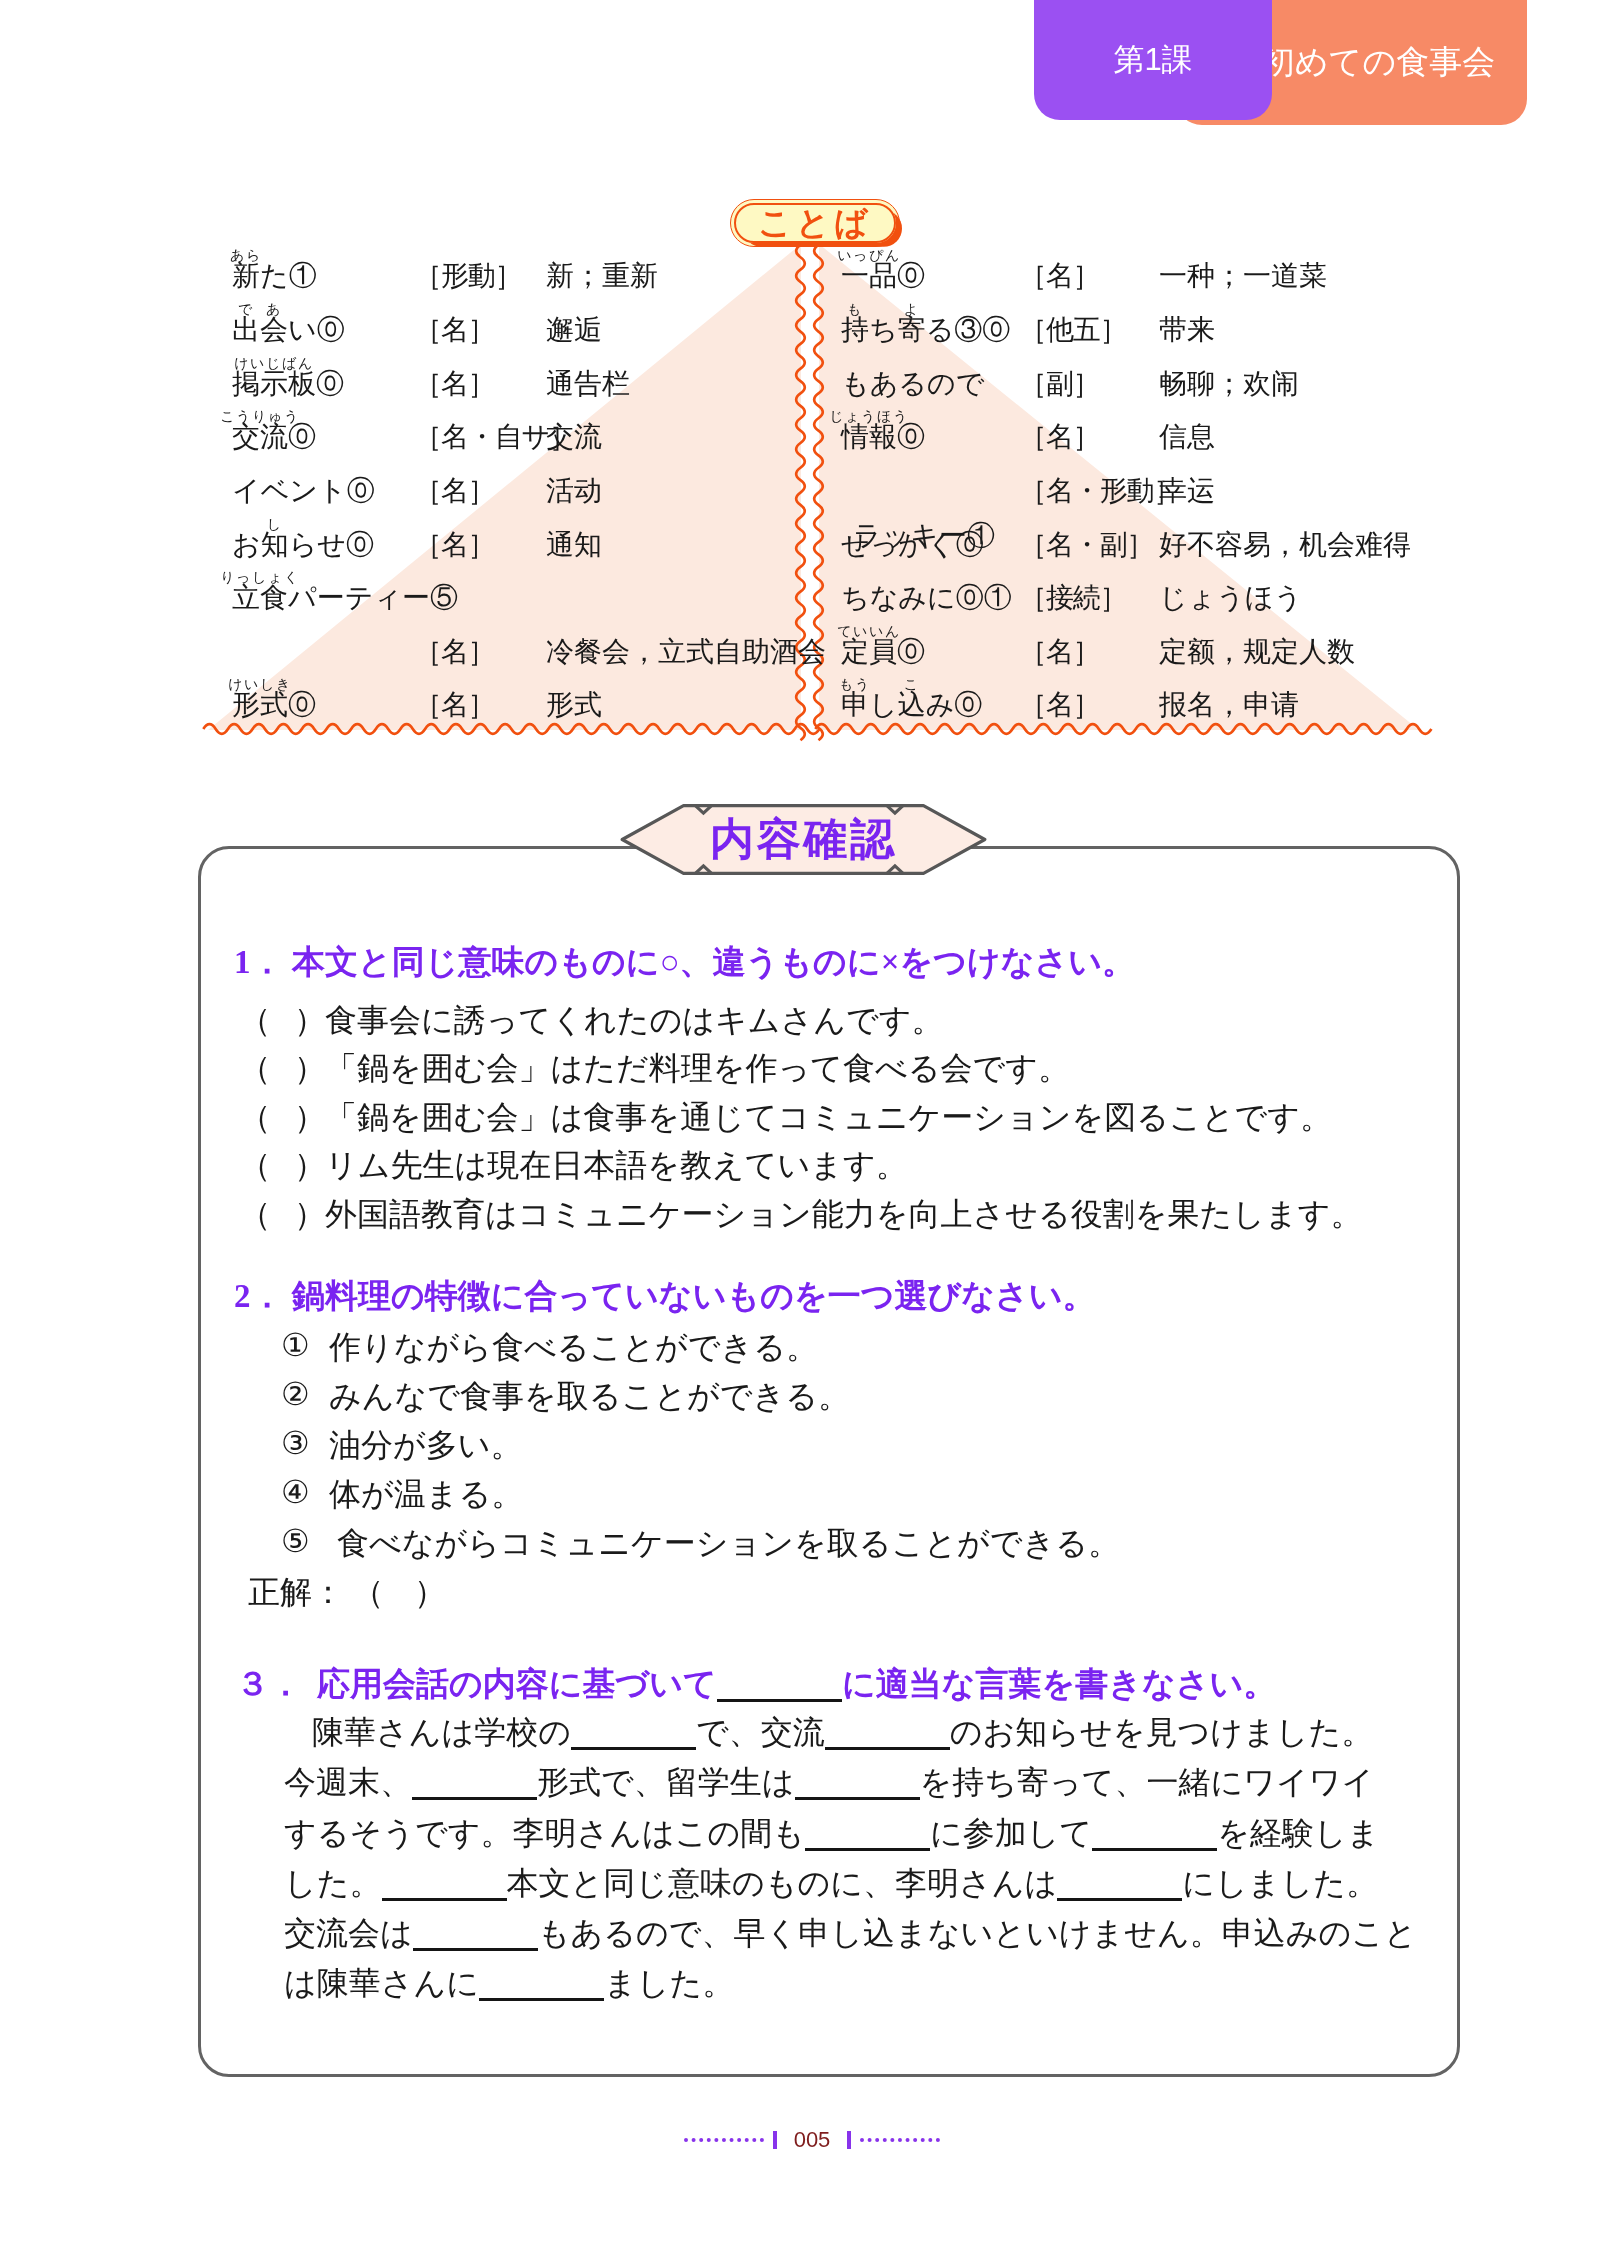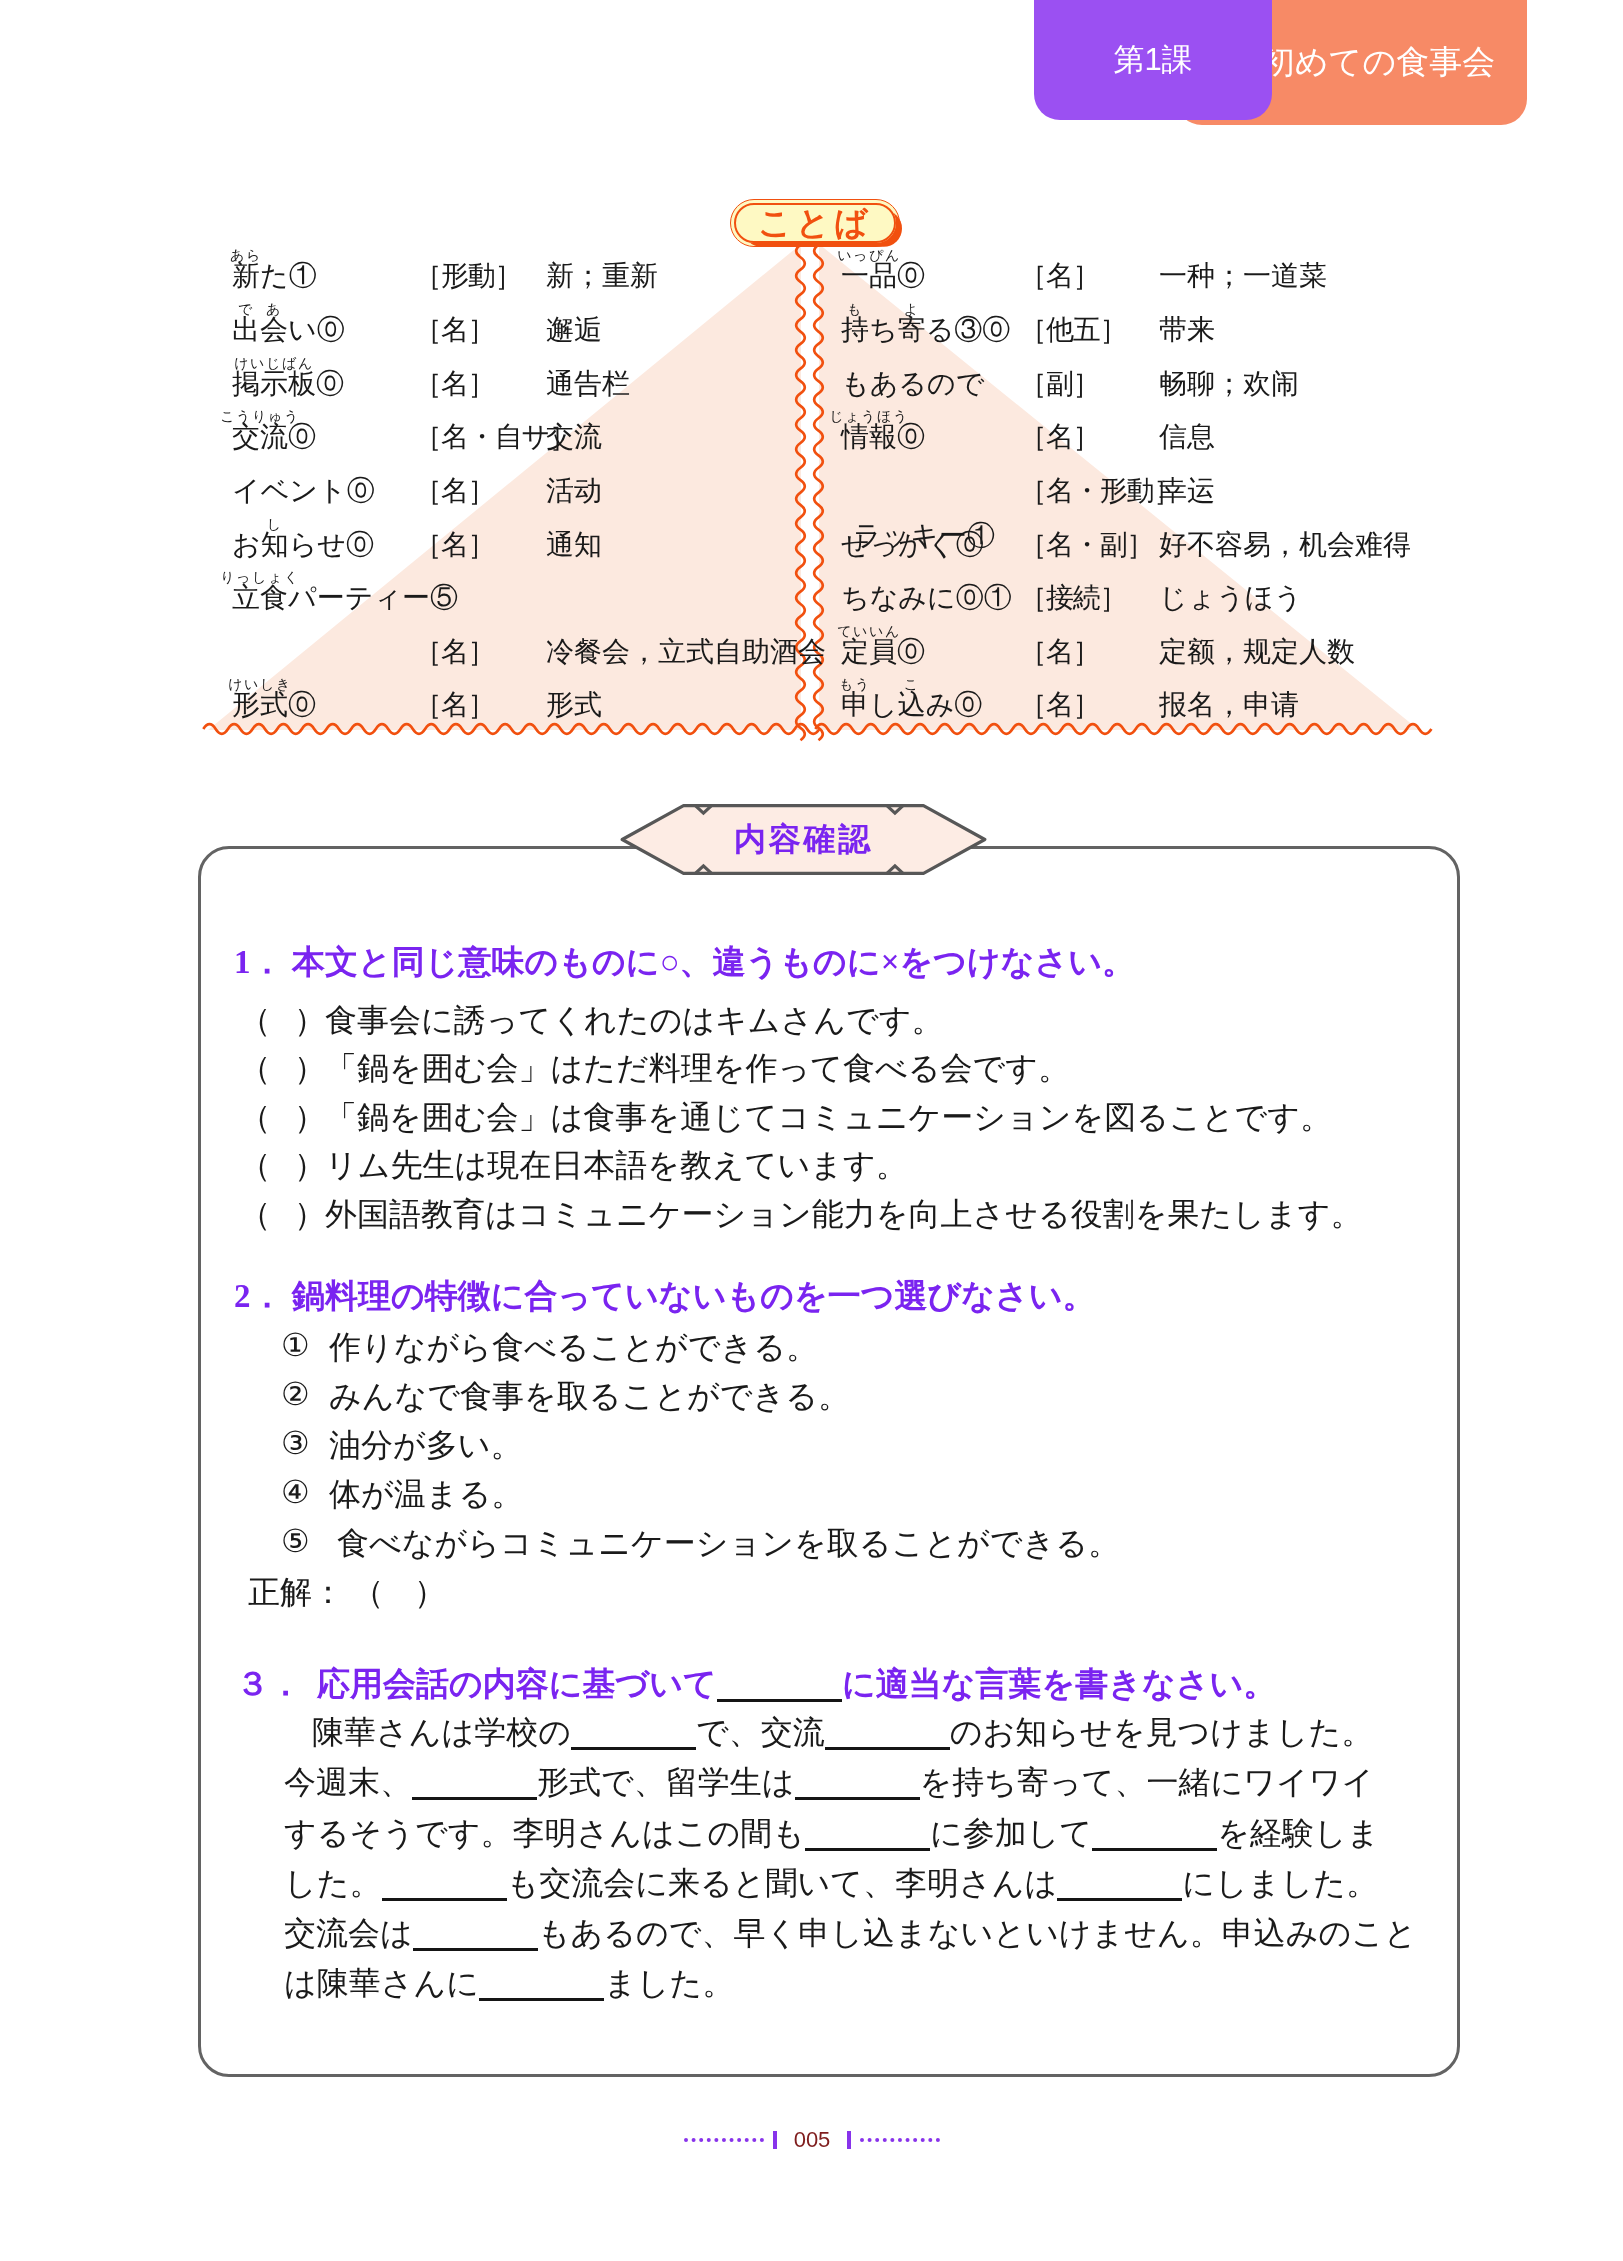--- a/index.html
+++ b/index.html
@@ -48,21 +48,21 @@
   .vpos{letter-spacing:-1.1px;}
   .seg{position:relative;display:inline-block;}
   .furi{position:absolute;bottom:calc(100% - 2.2px);left:50%;transform:translateX(-50%);
        font-size:14px;letter-spacing:1.6px;white-space:nowrap;color:var(--ink);}
   
   .exbox{position:absolute;left:198px;top:846px;width:1256px;height:1225px;
        border:3.2px solid var(--border-gray);border-radius:31px;background:#fff;}
   .banner{position:absolute;left:613px;top:797px;width:381px;height:85px;z-index:5;}
   .banner svg{position:absolute;left:0;top:0;}
   .banner-label{position:absolute;inset:0;display:flex;align-items:center;justify-content:center;
-       font-family:"Liberation Sans","DejaVu Sans",sans-serif;font-size:32px;font-weight:bold;
+       font-family:"Liberation Sans","DejaVu Sans",sans-serif;font-size:44px;font-weight:bold;
        color:var(--title-purple);letter-spacing:2.7px;}
   .ex-title{position:absolute;font-size:33px;font-weight:bold;color:var(--title-purple);white-space:nowrap;}
   .ex-title .num{position:absolute;left:0;top:0;}
   .ex-title .ttl{position:absolute;top:0;white-space:nowrap;}
   .exrow{position:absolute;font-size:32px;white-space:nowrap;}
   .exrow .p-open,.exrow .p-close,.exrow .itext,.exrow .inum,.exrow .albl{position:absolute;top:0;}
   .blank{display:inline-block;width:125px;height:35px;border-bottom:3.2px solid #151515;
        vertical-align:text-bottom;}
   .ex3line{position:absolute;font-size:32px;line-height:1.1;white-space:nowrap;}
   
@@ -276,21 +276,21 @@
 </div>
 
 <div class="ex-title" style="left:236px;top:1662px;">
   <span class="num">３．</span>
   <span class="ttl" id="ex3-title-segs" style="left:81px;"><span>応用会話の内容に基づいて</span><span class="blank"></span><span>に適当な言葉を書きなさい。</span></span>
 </div>
 <div id="ex3-lines">
     <div class="ex3line" style="left: 284px; top: 1712px; padding-left: 28px;"><span>陳華さんは学校の</span><span class="blank"></span><span>で、交流</span><span class="blank"></span><span>のお知らせを見つけました。</span></div>
     <div class="ex3line" style="left: 284px; top: 1762px;"><span>今週末、</span><span class="blank"></span><span>形式で、留学生は</span><span class="blank"></span><span>を持ち寄って、一緒にワイワイ</span></div>
     <div class="ex3line" style="left: 284px; top: 1813px;"><span>するそうです。李明さんはこの間も</span><span class="blank"></span><span>に参加して</span><span class="blank"></span><span>を経験しま</span></div>
-    <div class="ex3line" style="left: 284px; top: 1863px;"><span>した。</span><span class="blank"></span><span>も交流会に来ると聞いて、李明さんは</span><span class="blank"></span><span>にしました。</span></div>
+    <div class="ex3line" style="left: 284px; top: 1863px;"><span>した。</span><span class="blank"></span><span>本文と同じ意味のものに、李明さんは</span><span class="blank"></span><span>にしました。</span></div>
     <div class="ex3line" style="left: 284px; top: 1913px;"><span>交流会は</span><span class="blank"></span><span>もあるので、早く申し込まないといけません。申込みのこと</span></div>
     <div class="ex3line" style="left: 284px; top: 1963px;"><span>は陳華さんに</span><span class="blank"></span><span>ました。</span></div>
   </div>
 
 <div class="footer">
   <span class="dotline"></span>
   <span class="dotbar"></span>
   <span class="pagenum">005</span>
   <span class="dotbar"></span>
   <span class="dotline"></span>

